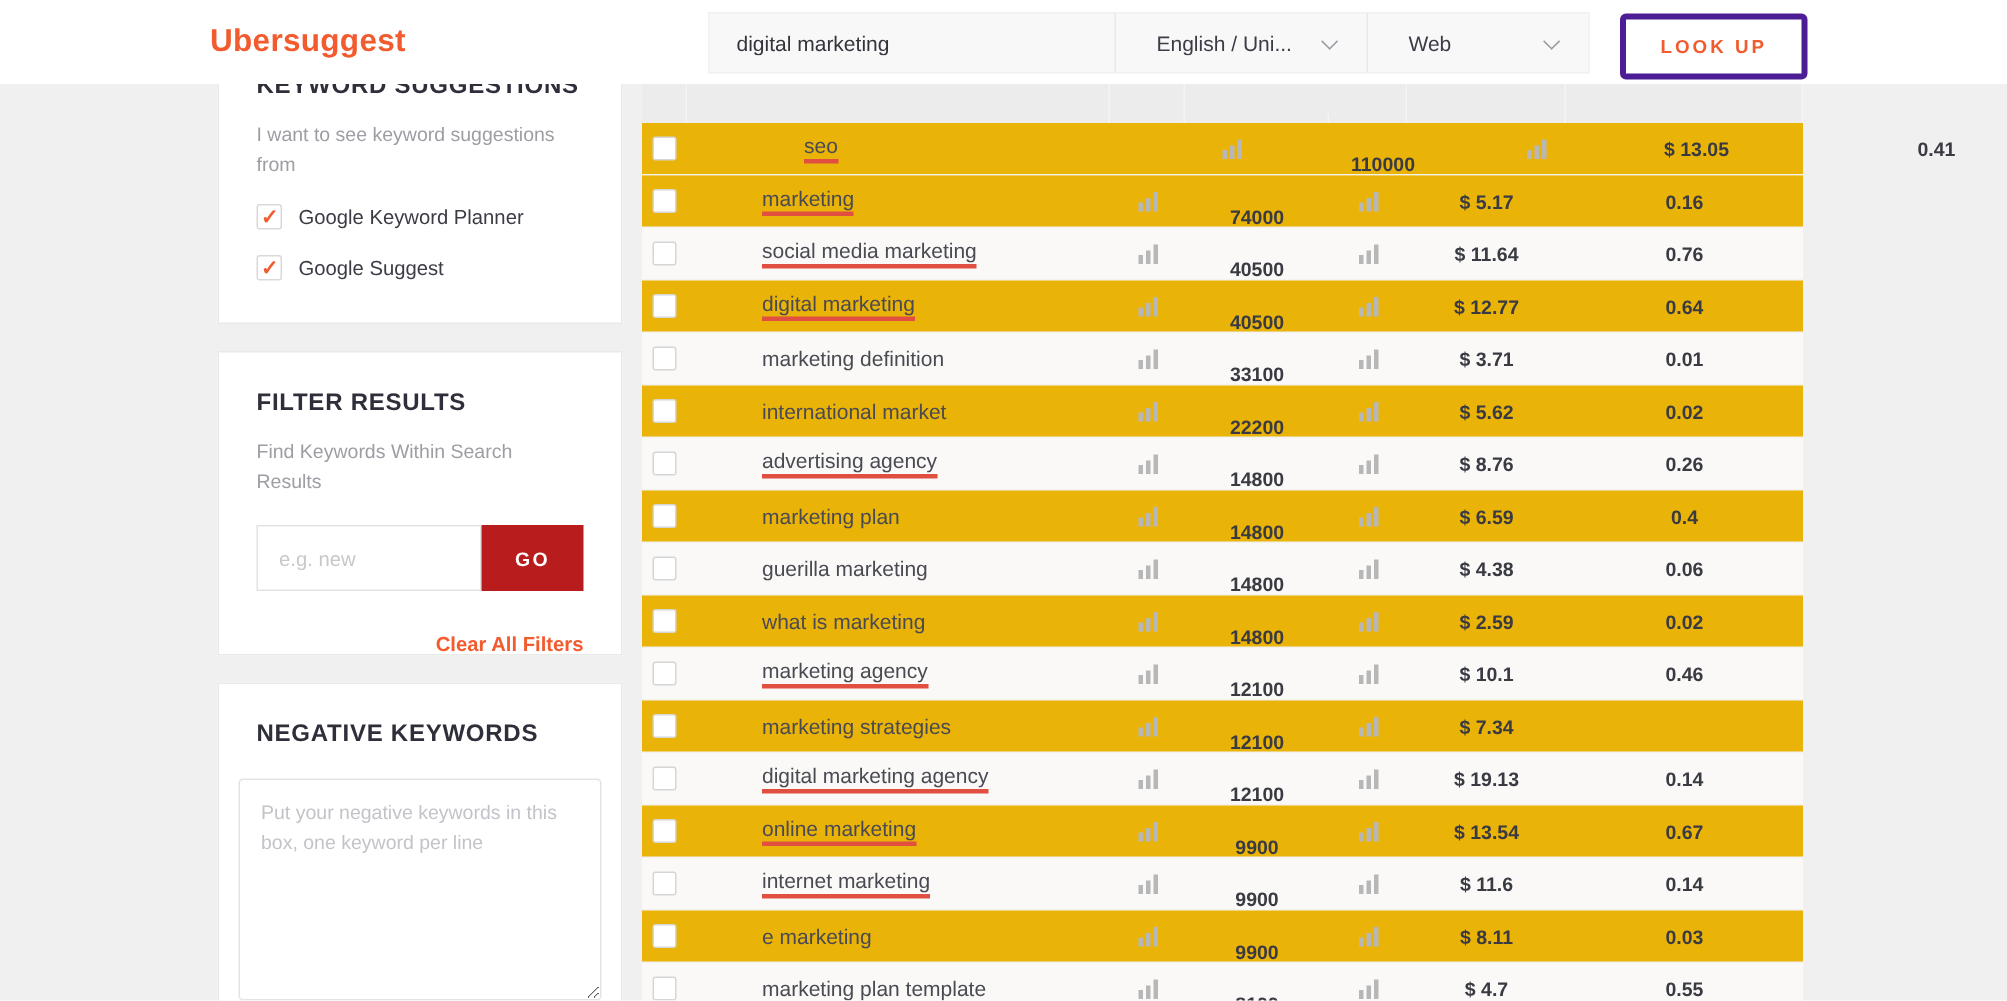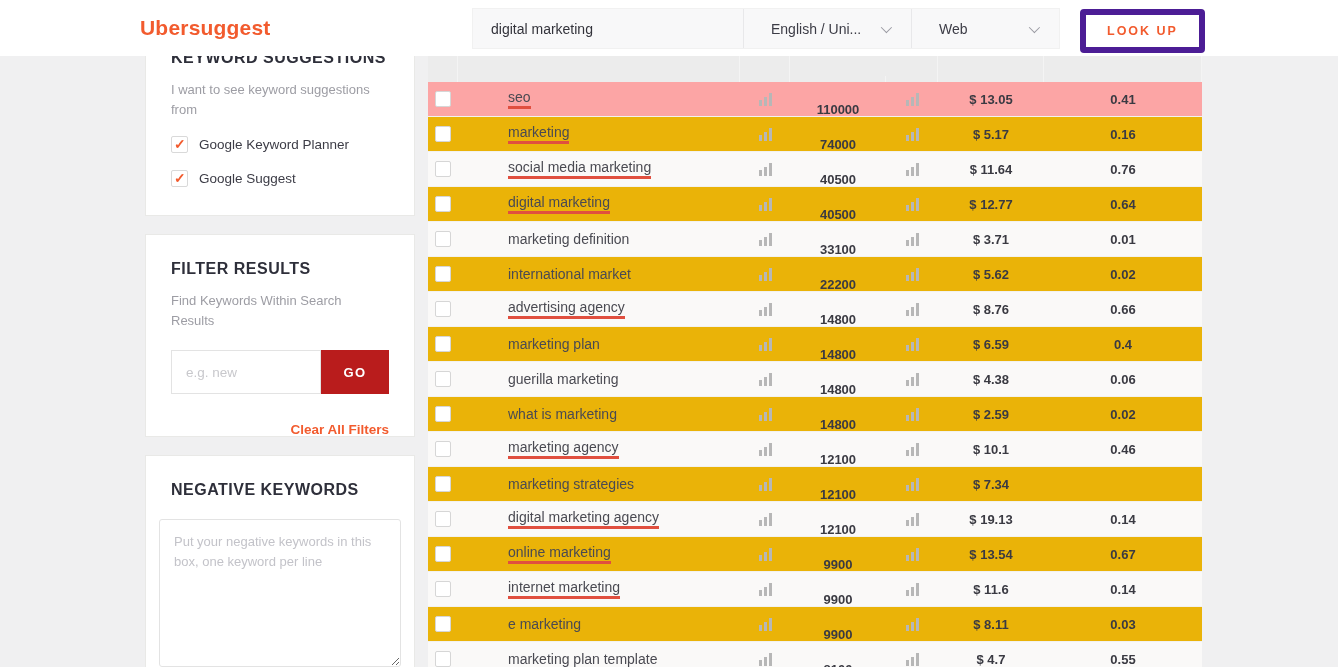--- a/index.html
+++ b/index.html
@@ -38,21 +38,21 @@
   .dd-web { flex:0 0 148px; }
   .dd-lang { flex:0 0 168px; }
   .dd-label { white-space:nowrap; overflow:hidden; text-overflow:ellipsis; max-width:110px; }
   .chevron {
     width:8px; height:8px; flex:0 0 8px;
     border-right:1.6px solid #9a9aa2; border-bottom:1.6px solid #9a9aa2;
     transform:rotate(45deg) translateY(-2px);
   }
   .lookup-btn {
     position:absolute; left:1080px; top:9px; width:125px; height:44px;
-    background:#fff; border:6px solid #4c1d95; border-radius:4px;
+    background:#fff; border:4px solid #4c1d95; border-radius:4px;
     color:#f25b2e; font-weight:700; font-size:12.5px; letter-spacing:2px;
     font-family:"Liberation Sans", sans-serif; cursor:pointer;
   }
 
   
   .card {
     position:absolute; left:145px; width:270px;
     background:#ffffff; border:1px solid #e9e9e7;
   }
   .card-title {
@@ -106,21 +106,21 @@
     position:absolute; left:428px; top:56px; width:774px;
     background:#ffffff; z-index:1;
   }
   .thead { display:flex; height:26px; background:#ececec; }
   .thead .hcell { border-right:1px solid #f4f4f4; }
   .trow {
     display:flex; align-items:center; height:35px;
     border-bottom:1px solid #f2f2f0; background:#eab308;
   }
   .tbody .trow:nth-child(odd) { background:#faf9f8; }
-  .tbody .trow.highlighted { background:#fca5a5; }
+  .tbody .trow.highlighted { background:#eab308;gap:28px; }
   .cell { display:flex; align-items:center; height:100%; }
   .c-check { flex:0 0 30px; padding-left:7px; }
   .c-kw    { flex:0 0 282px; padding-left:50px; }
   .c-icon  { flex:0 0 50px; justify-content:center; }
   .c-icon2 { flex:0 0 52px; justify-content:center; }
   .c-vol   { flex:0 0 96px; justify-content:center;margin-top:20px; }
   .c-cpc   { flex:0 0 106px; justify-content:center; }
   .c-comp  { flex:0 0 158px; justify-content:center; }
   .num { font-size:13px; font-weight:700; color:#3a3a42; }
   .kw { font-size:14px; color:#4a4a52; cursor:pointer; }
@@ -321,21 +321,21 @@
     </div>
     <div class="cell c-vol num">14800</div>
     <div class="cell c-icon2">
       <span class="bar-icon">
             <i></i>
             <i></i>
             <i></i>
           </span>
     </div>
     <div class="cell c-cpc num">$ 8.76</div>
-    <div class="cell c-comp num">0.66</div>
+    <div class="cell c-comp num">0.26</div>
   </div>
 
   <div class="trow">
     <div class="cell c-check">
       <span class="row-cb"></span>
     </div>
     <div class="cell c-kw">
       <span class="kw">marketing plan</span>
     </div>
     <div class="cell c-icon">

